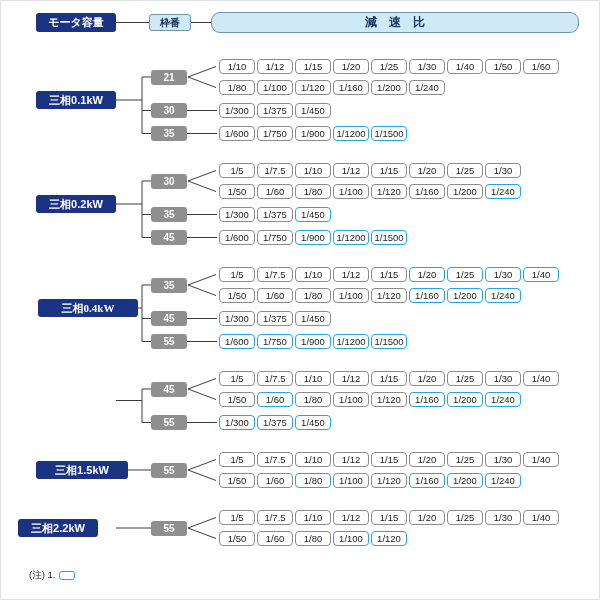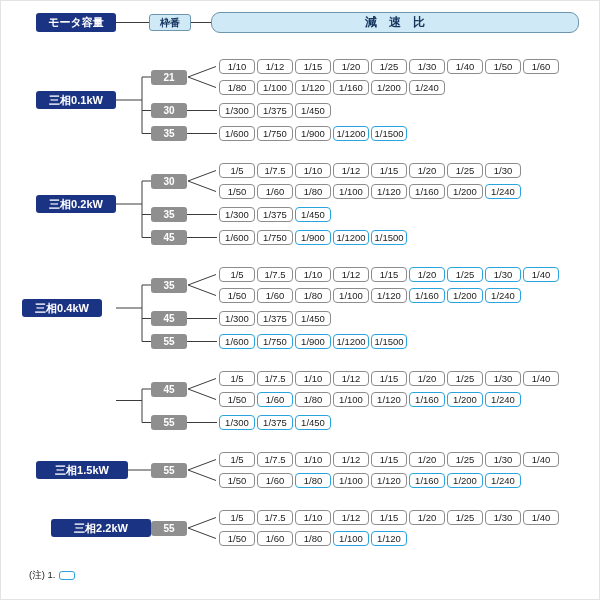--- a/index.html
+++ b/index.html
@@ -157,21 +157,21 @@
     <div class="frame" style="left: 150px; top: 206px; width: 36px; height: 15px;">35</div>
     <div class="ratio" style="left: 218px; top: 206px; width: 36px; height: 15px;">1/300</div>
     <div class="ratio" style="left: 256px; top: 206px; width: 36px; height: 15px;">1/375</div>
     <div class="ratio limited" style="left: 294px; top: 206px; width: 36px; height: 15px;">1/450</div>
     <div class="frame" style="left: 150px; top: 229px; width: 36px; height: 15px;">45</div>
     <div class="ratio" style="left: 218px; top: 229px; width: 36px; height: 15px;">1/600</div>
     <div class="ratio" style="left: 256px; top: 229px; width: 36px; height: 15px;">1/750</div>
     <div class="ratio limited" style="left: 294px; top: 229px; width: 36px; height: 15px;">1/900</div>
     <div class="ratio limited" style="left: 332px; top: 229px; width: 36px; height: 15px;">1/1200</div>
     <div class="ratio limited" style="left: 370px; top: 229px; width: 36px; height: 15px;">1/1500</div>
-    <div class="motor" style="left: 21px; top: 298px; width: 80px; height: 18px;">三相0.4kW</div>
+    <div class="motor" style="left: 37px; top: 298px; width: 100px; height: 18px; font-family: Liberation Serif, serif;">三相0.4kW</div>
     <div class="frame" style="left: 150px; top: 276.5px; width: 36px; height: 15px;">35</div>
     <div class="ratio" style="left: 218px; top: 266px; width: 36px; height: 15px;">1/5</div>
     <div class="ratio" style="left: 256px; top: 266px; width: 36px; height: 15px;">1/7.5</div>
     <div class="ratio" style="left: 294px; top: 266px; width: 36px; height: 15px;">1/10</div>
     <div class="ratio" style="left: 332px; top: 266px; width: 36px; height: 15px;">1/12</div>
     <div class="ratio" style="left: 370px; top: 266px; width: 36px; height: 15px;">1/15</div>
     <div class="ratio limited" style="left: 408px; top: 266px; width: 36px; height: 15px;">1/20</div>
     <div class="ratio limited" style="left: 446px; top: 266px; width: 36px; height: 15px;">1/25</div>
     <div class="ratio limited" style="left: 484px; top: 266px; width: 36px; height: 15px;">1/30</div>
     <div class="ratio limited" style="left: 522px; top: 266px; width: 36px; height: 15px;">1/40</div>
@@ -227,21 +227,21 @@
     <div class="ratio" style="left: 484px; top: 451px; width: 36px; height: 15px;">1/30</div>
     <div class="ratio" style="left: 522px; top: 451px; width: 36px; height: 15px;">1/40</div>
     <div class="ratio" style="left: 218px; top: 472px; width: 36px; height: 15px;">1/50</div>
     <div class="ratio" style="left: 256px; top: 472px; width: 36px; height: 15px;">1/60</div>
     <div class="ratio limited" style="left: 294px; top: 472px; width: 36px; height: 15px;">1/80</div>
     <div class="ratio" style="left: 332px; top: 472px; width: 36px; height: 15px;">1/100</div>
     <div class="ratio" style="left: 370px; top: 472px; width: 36px; height: 15px;">1/120</div>
     <div class="ratio limited" style="left: 408px; top: 472px; width: 36px; height: 15px;">1/160</div>
     <div class="ratio limited" style="left: 446px; top: 472px; width: 36px; height: 15px;">1/200</div>
     <div class="ratio limited" style="left: 484px; top: 472px; width: 36px; height: 15px;">1/240</div>
-    <div class="motor" style="left: 50px; top: 518px; width: 100px; height: 18px;">三相2.2kW</div>
+    <div class="motor" style="left: 17px; top: 518px; width: 80px; height: 18px;">三相2.2kW</div>
     <div class="frame" style="left: 150px; top: 519.5px; width: 36px; height: 15px;">55</div>
     <div class="ratio" style="left: 218px; top: 509px; width: 36px; height: 15px;">1/5</div>
     <div class="ratio" style="left: 256px; top: 509px; width: 36px; height: 15px;">1/7.5</div>
     <div class="ratio" style="left: 294px; top: 509px; width: 36px; height: 15px;">1/10</div>
     <div class="ratio" style="left: 332px; top: 509px; width: 36px; height: 15px;">1/12</div>
     <div class="ratio" style="left: 370px; top: 509px; width: 36px; height: 15px;">1/15</div>
     <div class="ratio" style="left: 408px; top: 509px; width: 36px; height: 15px;">1/20</div>
     <div class="ratio" style="left: 446px; top: 509px; width: 36px; height: 15px;">1/25</div>
     <div class="ratio" style="left: 484px; top: 509px; width: 36px; height: 15px;">1/30</div>
     <div class="ratio" style="left: 522px; top: 509px; width: 36px; height: 15px;">1/40</div>

